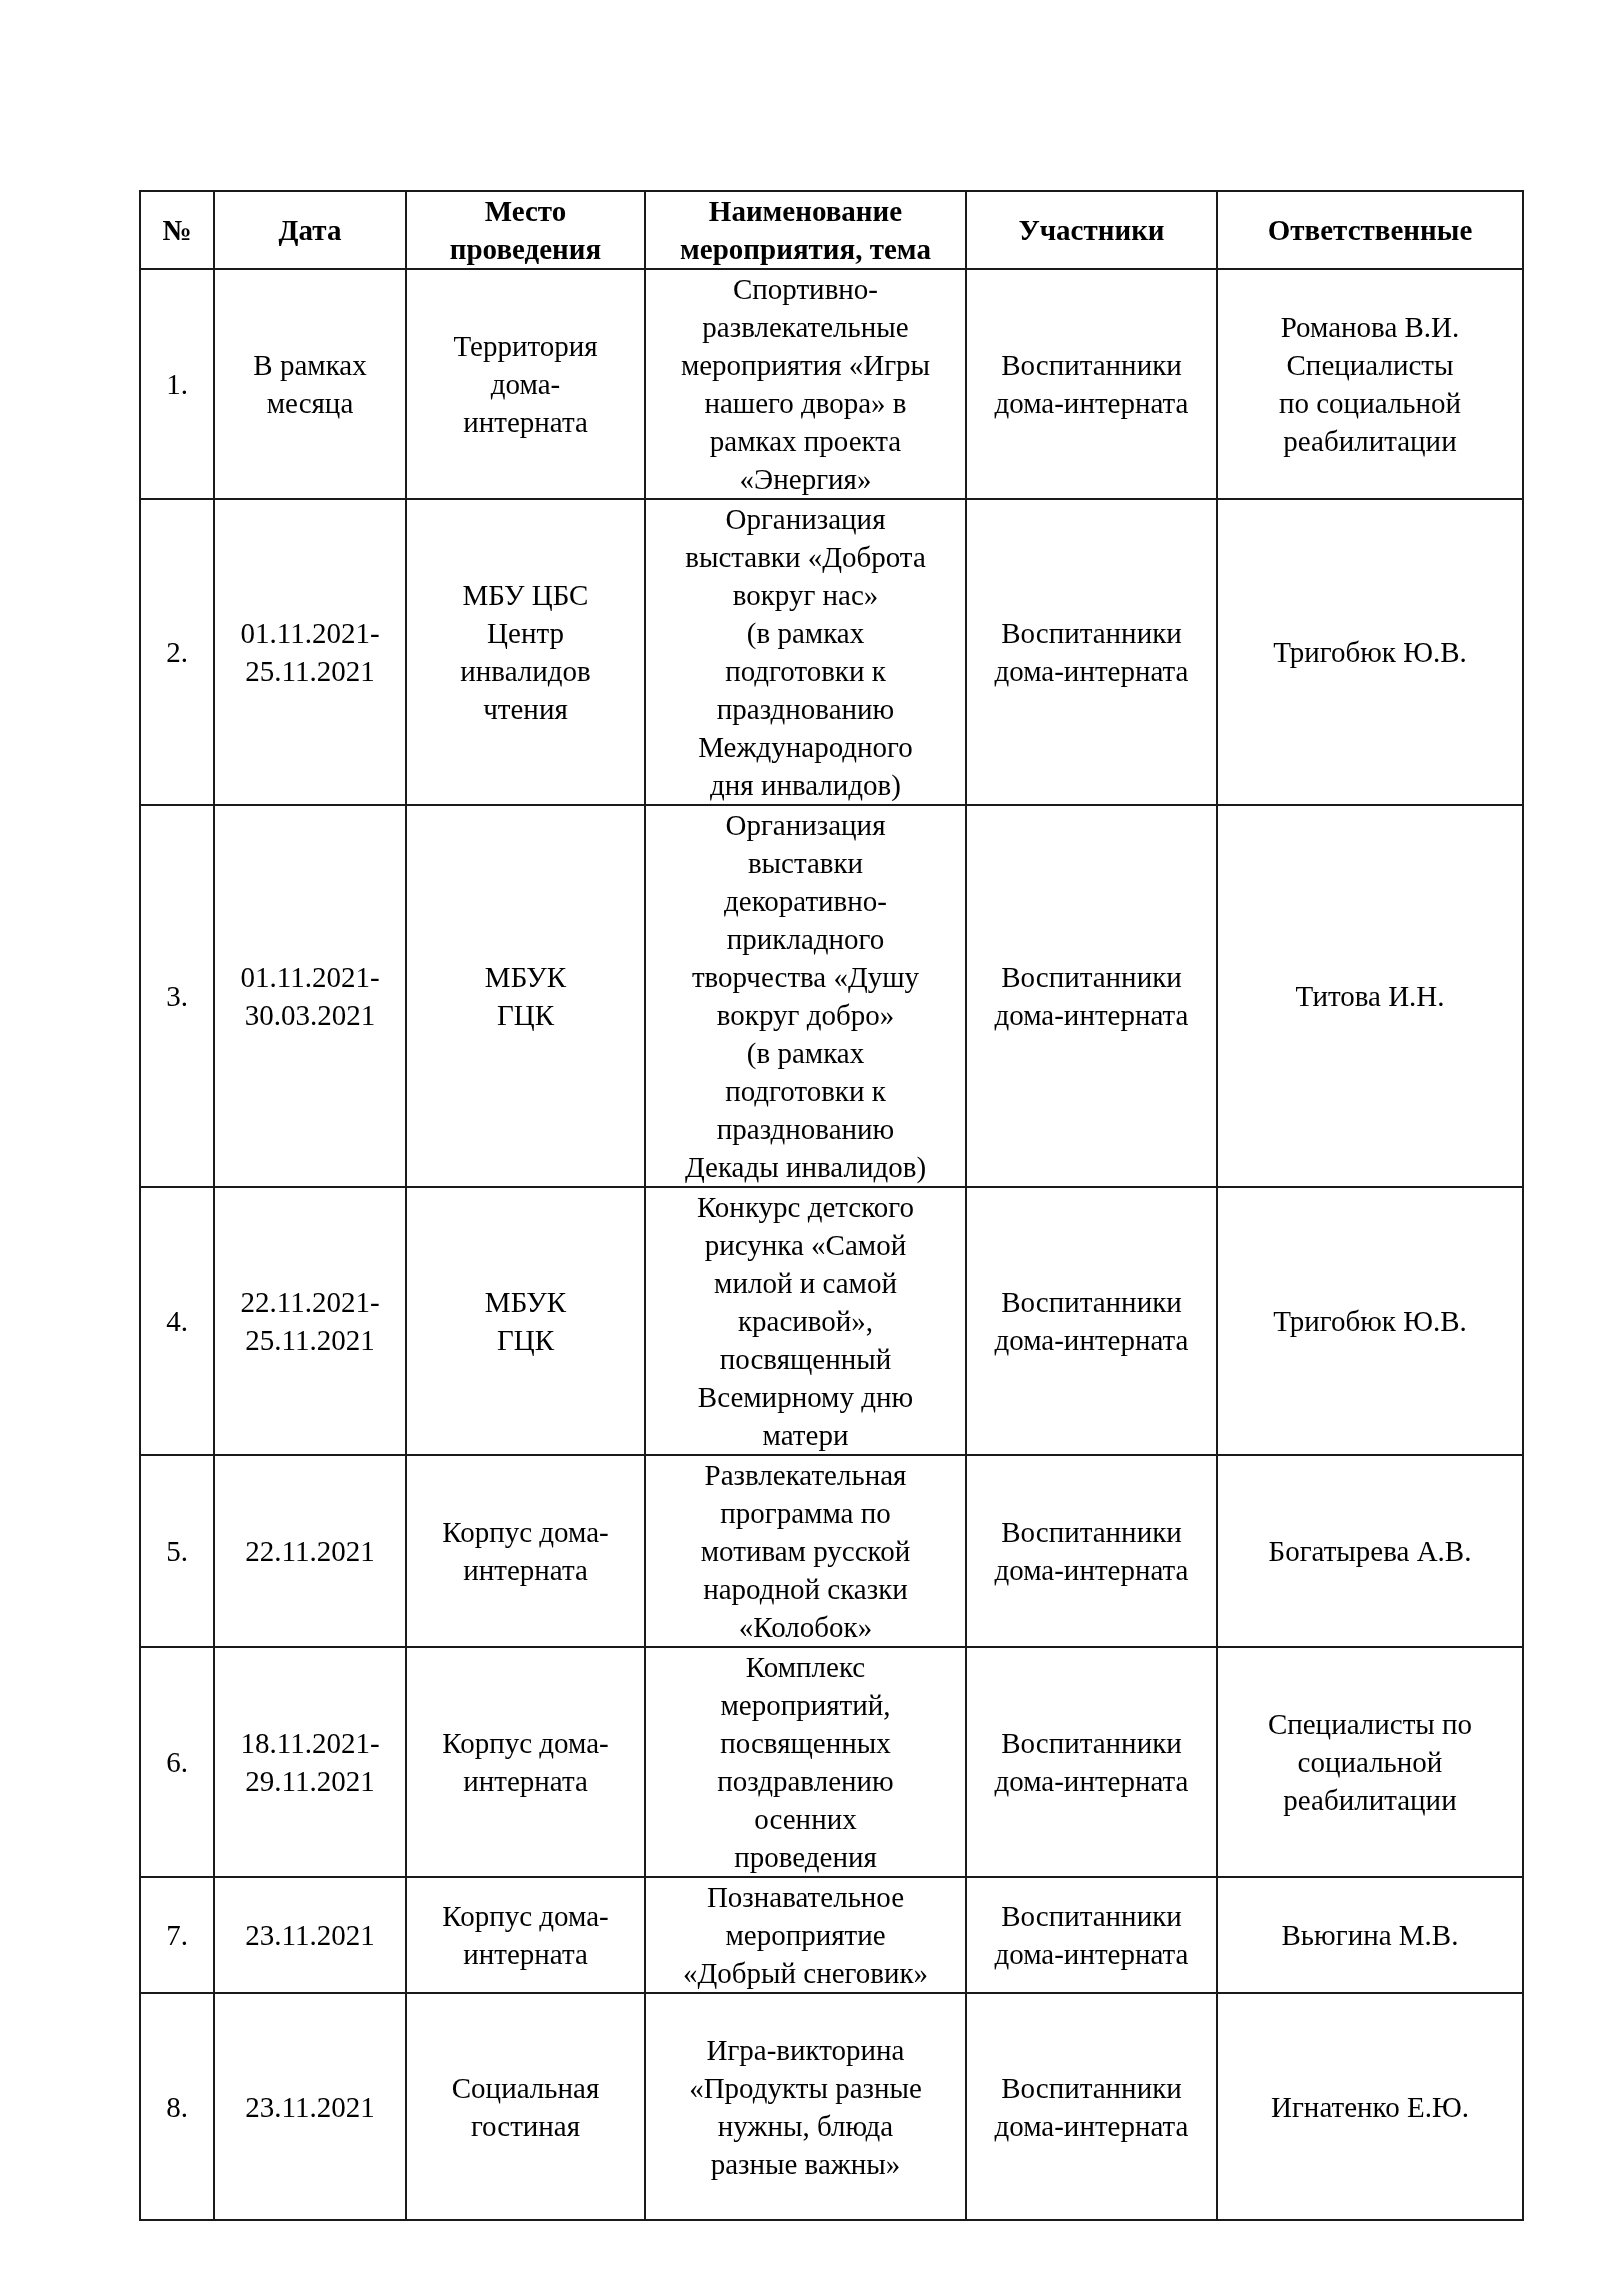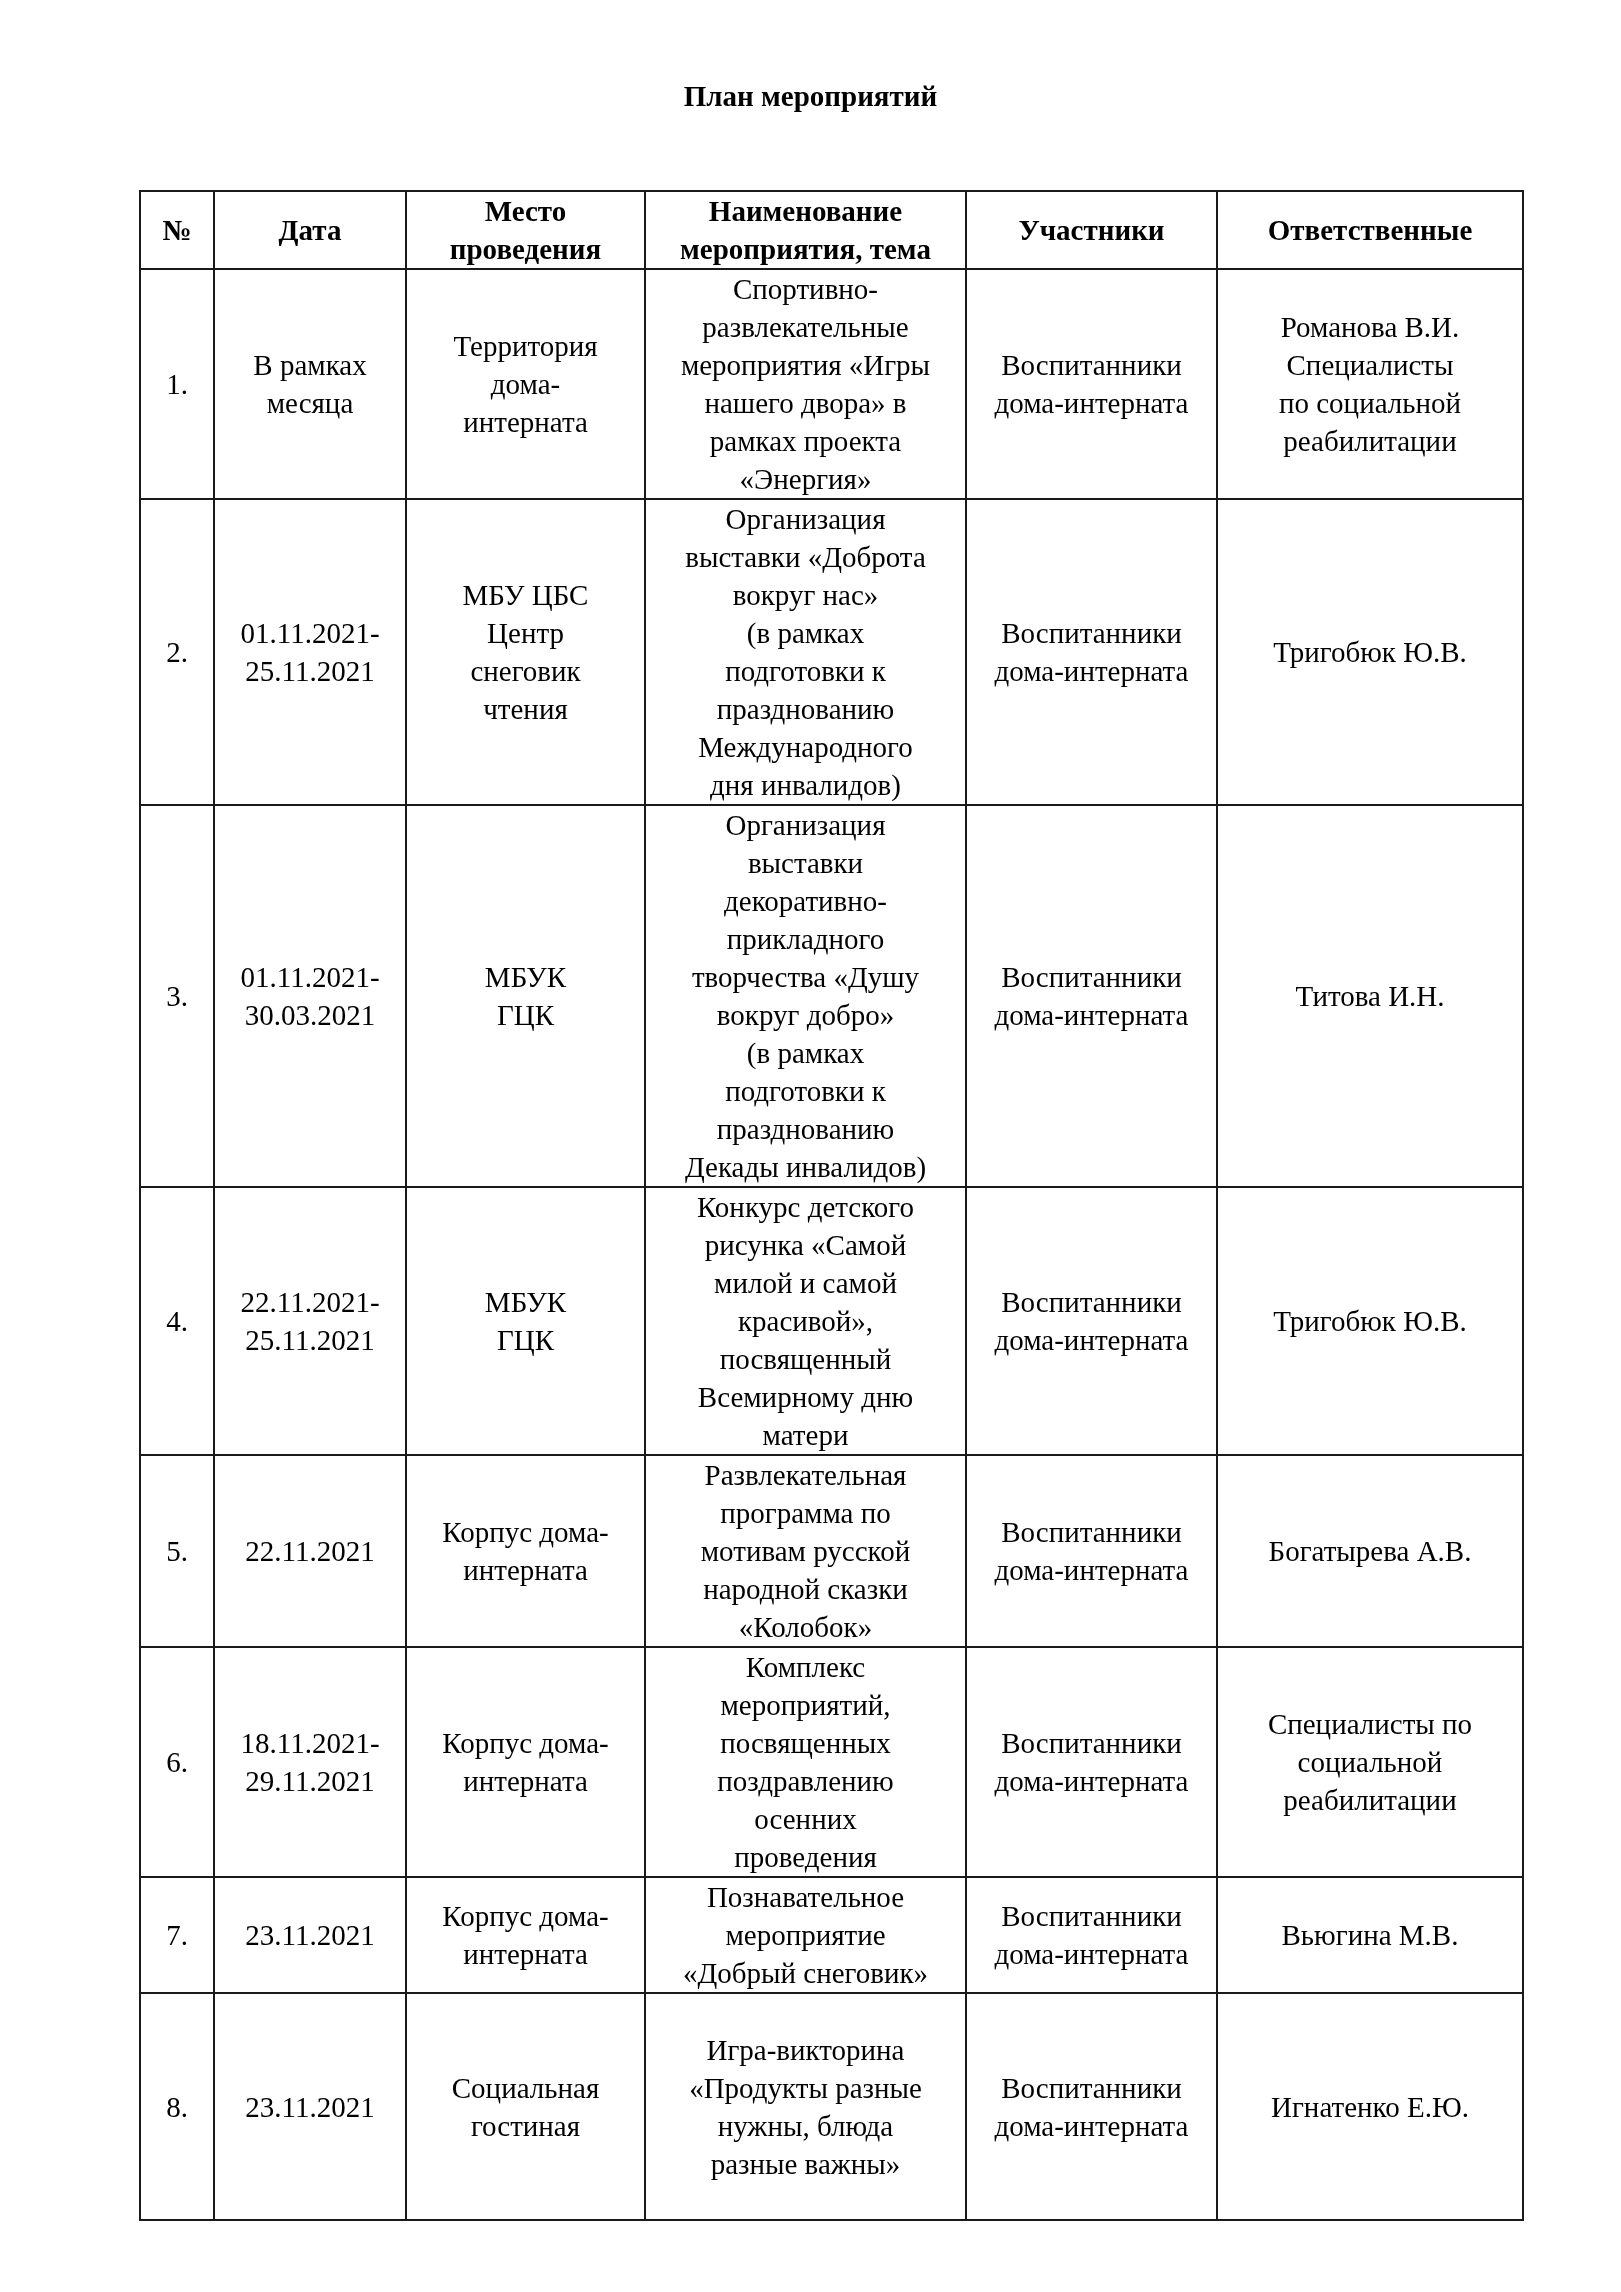--- a/index.html
+++ b/index.html
@@ -17,21 +17,20 @@
     col.c3 { width: 321px; } col.c4 { width: 251px; } col.c5 { width: 306px; }
     tr.h  { height: 77px; }
     tr.r0 { height: 226px; } tr.r1 { height: 303px; } tr.r2 { height: 376px; }
     tr.r3 { height: 265px; } tr.r4 { height: 188px; } tr.r5 { height: 227px; }
     tr.r6 { height: 114px; } tr.r7 { height: 227px; }
   </style>
 </head>
 <body>
 
 <div class="title">
-  <span class="line">План мероприятий</span>
 </div>
 
 <table class="plan">
   <colgroup>
     <col class="c0">
       <col class="c1">
       <col class="c2">
       <col class="c3">
       <col class="c4">
       <col class="c5">
@@ -97,21 +96,21 @@
         <td>
           <span class="line">2.</span>
         </td>
         <td>
           <span class="line">01.11.2021-</span>
           <span class="line">25.11.2021</span>
         </td>
         <td>
           <span class="line">МБУ ЦБС</span>
           <span class="line">Центр</span>
-          <span class="line">снеговик</span>
+          <span class="line">инвалидов</span>
           <span class="line">чтения</span>
         </td>
         <td>
           <span class="line">Организация</span>
           <span class="line">выставки «Доброта</span>
           <span class="line">вокруг нас»</span>
           <span class="line">(в рамках</span>
           <span class="line">подготовки к</span>
           <span class="line">празднованию</span>
           <span class="line">Международного</span>

